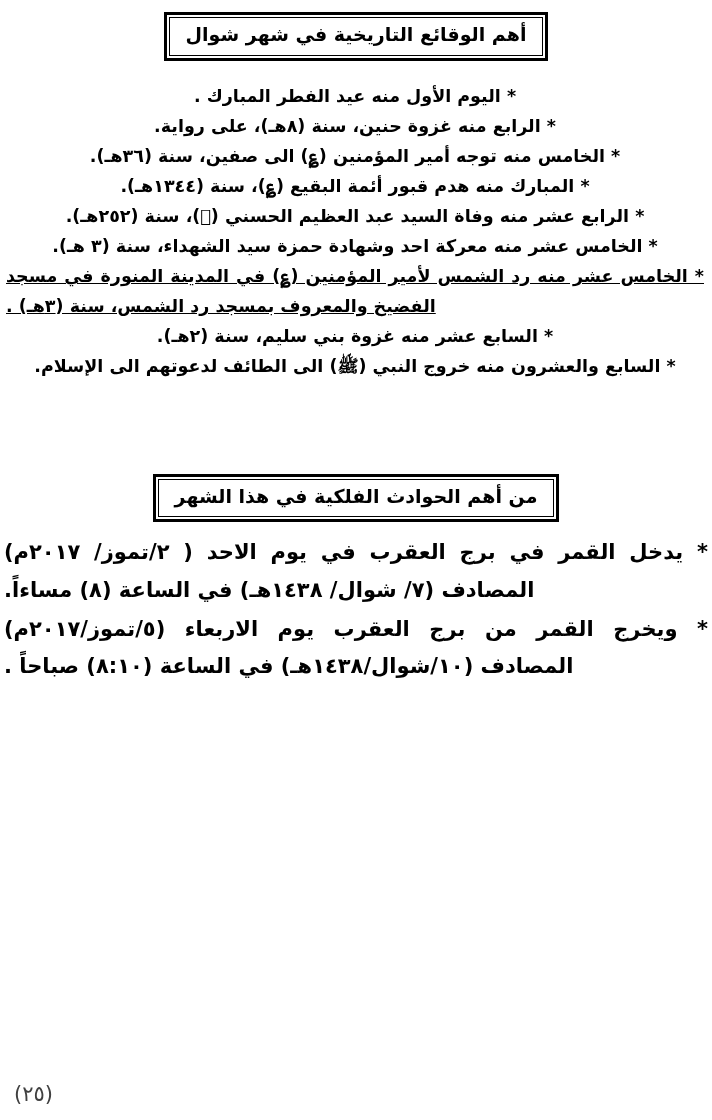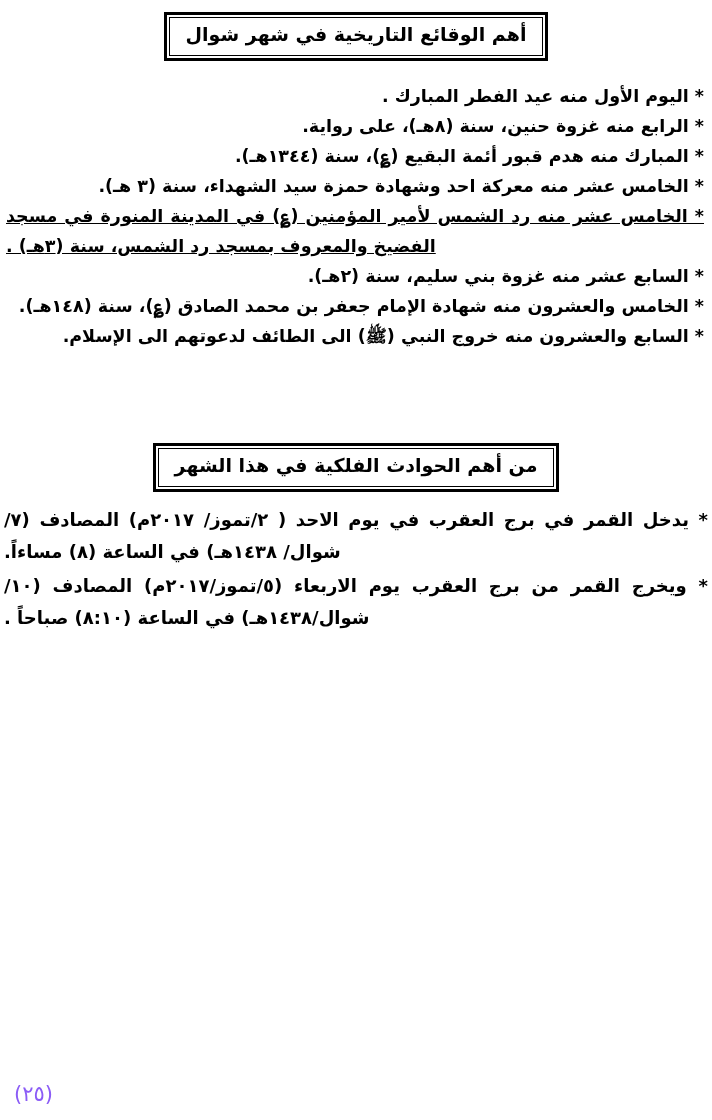--- a/index.html
+++ b/index.html
@@ -61,21 +61,21 @@
     margin: 0;
     padding: 0;
     direction: rtl;
   }
   .event-item {
     font-family: "DejaVu Sans", "Liberation Sans", sans-serif;
     font-weight: 700;
     font-size: 17.5px;
     line-height: 1.72;
     direction: rtl;
-    text-align: right;
+    text-align: center;
     margin: 0;
     padding: 0;
     white-space: nowrap;
   }
   .event-item.wrap {
     white-space: normal;
     text-align: justify;
     text-align-last: left;
     text-decoration: underline;
   }
@@ -85,64 +85,65 @@
     padding-left: 6px;
     padding-right: 8px;
   }
 
   #astro-events {
     margin-top: 12px;
     padding-left: 4px;
     padding-right: 4px;
   }
   #astro-events .event-item {
-    font-size: 18px;
+    font-size: 21px;
     line-height: 1.78;
     white-space: normal;
     text-align: justify;
     text-align-last: left;
     margin-bottom: 2px;
   }
 
   
   #section-gap { height: 92px; }
 
   
   #page-number {
     position: absolute;
     left: 14px;
     bottom: 14px;
     font-family: "DejaVu Sans", "Liberation Sans", sans-serif;
     font-size: 21px;
     font-weight: 400;
     direction: rtl;
-    color: #8b5cf6;
+    color: #404040;
   }
 </style>
 </head>
 <body>
 
 <div class="page">
 
   <div class="heading-wrap" id="heading-historical-wrap">
     <div class="heading-box">
       <span class="heading-inner">
         <span class="heading-text">أهم الوقائع التاريخية في شهر شوال</span>
       </span>
     </div>
   </div>
 
   <ul class="events-list" id="historical-events">
     <li class="event-item">* اليوم الأول منه عيد الفطر المبارك .</li>
     <li class="event-item">* الرابع منه غزوة حنين، سنة (٨هـ)، على رواية.</li>
+    <li class="event-item">* الخامس منه توجه أمير المؤمنين (؏) الى صفين، سنة (٣٦هـ).</li>
     <li class="event-item">* المبارك منه هدم قبور أئمة البقيع (؏)، سنة (١٣٤٤هـ).</li>
+    <li class="event-item">* الرابع عشر منه وفاة السيد عبد العظيم الحسني (﷢)، سنة (٢٥٢هـ).</li>
     <li class="event-item">* الخامس عشر منه معركة احد وشهادة حمزة سيد الشهداء، سنة (٣ هـ).</li>
     <li class="event-item wrap">* الخامس عشر منه رد الشمس لأمير المؤمنين (؏) في المدينة المنورة في مسجد الفضيخ والمعروف بمسجد رد الشمس، سنة (٣هـ) .</li>
     <li class="event-item">* السابع عشر منه غزوة بني سليم، سنة (٢هـ).</li>
-    <li class="event-item">* الخامس والعشرون منه شهادة الإمام جعفر بن محمد الصادق (؏)، سنة (١٤٨هـ).</li>
     <li class="event-item">* السابع والعشرون منه خروج النبي (ﷺ) الى الطائف لدعوتهم الى الإسلام.</li>
   </ul>
 
   <div id="section-gap"></div>
 
   <div class="heading-wrap" id="heading-astro-wrap">
     <div class="heading-box">
       <span class="heading-inner">
         <span class="heading-text">من أهم الحوادث الفلكية في هذا الشهر</span>
       </span>

